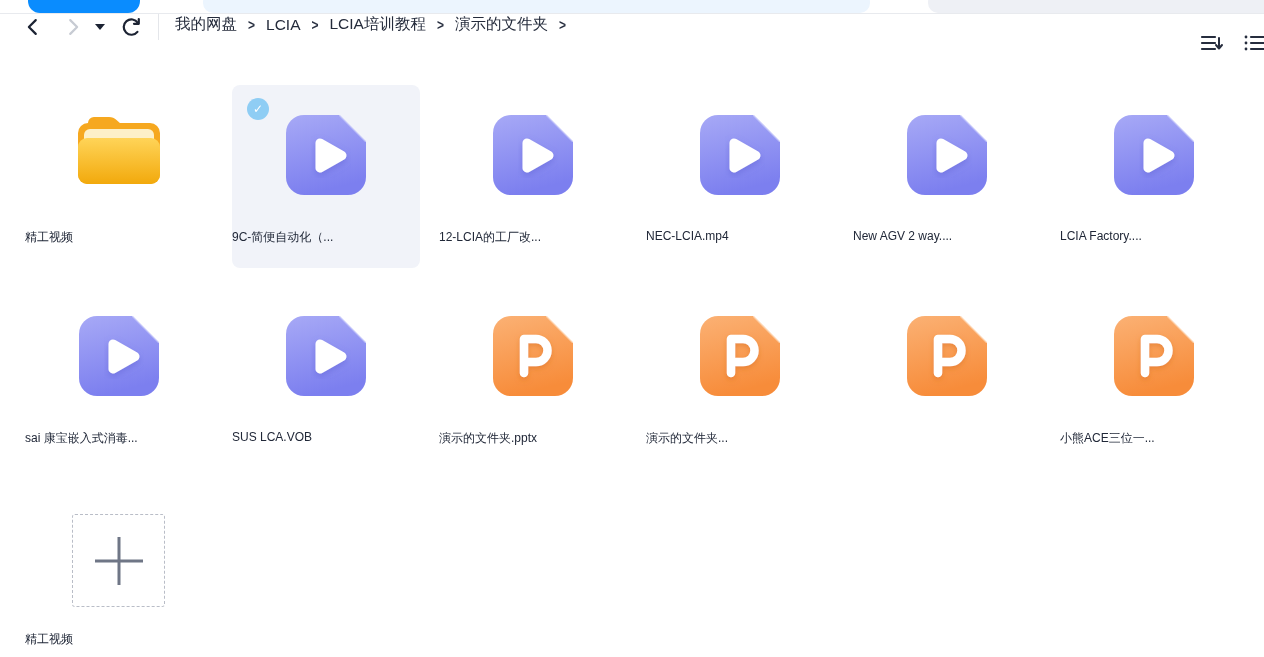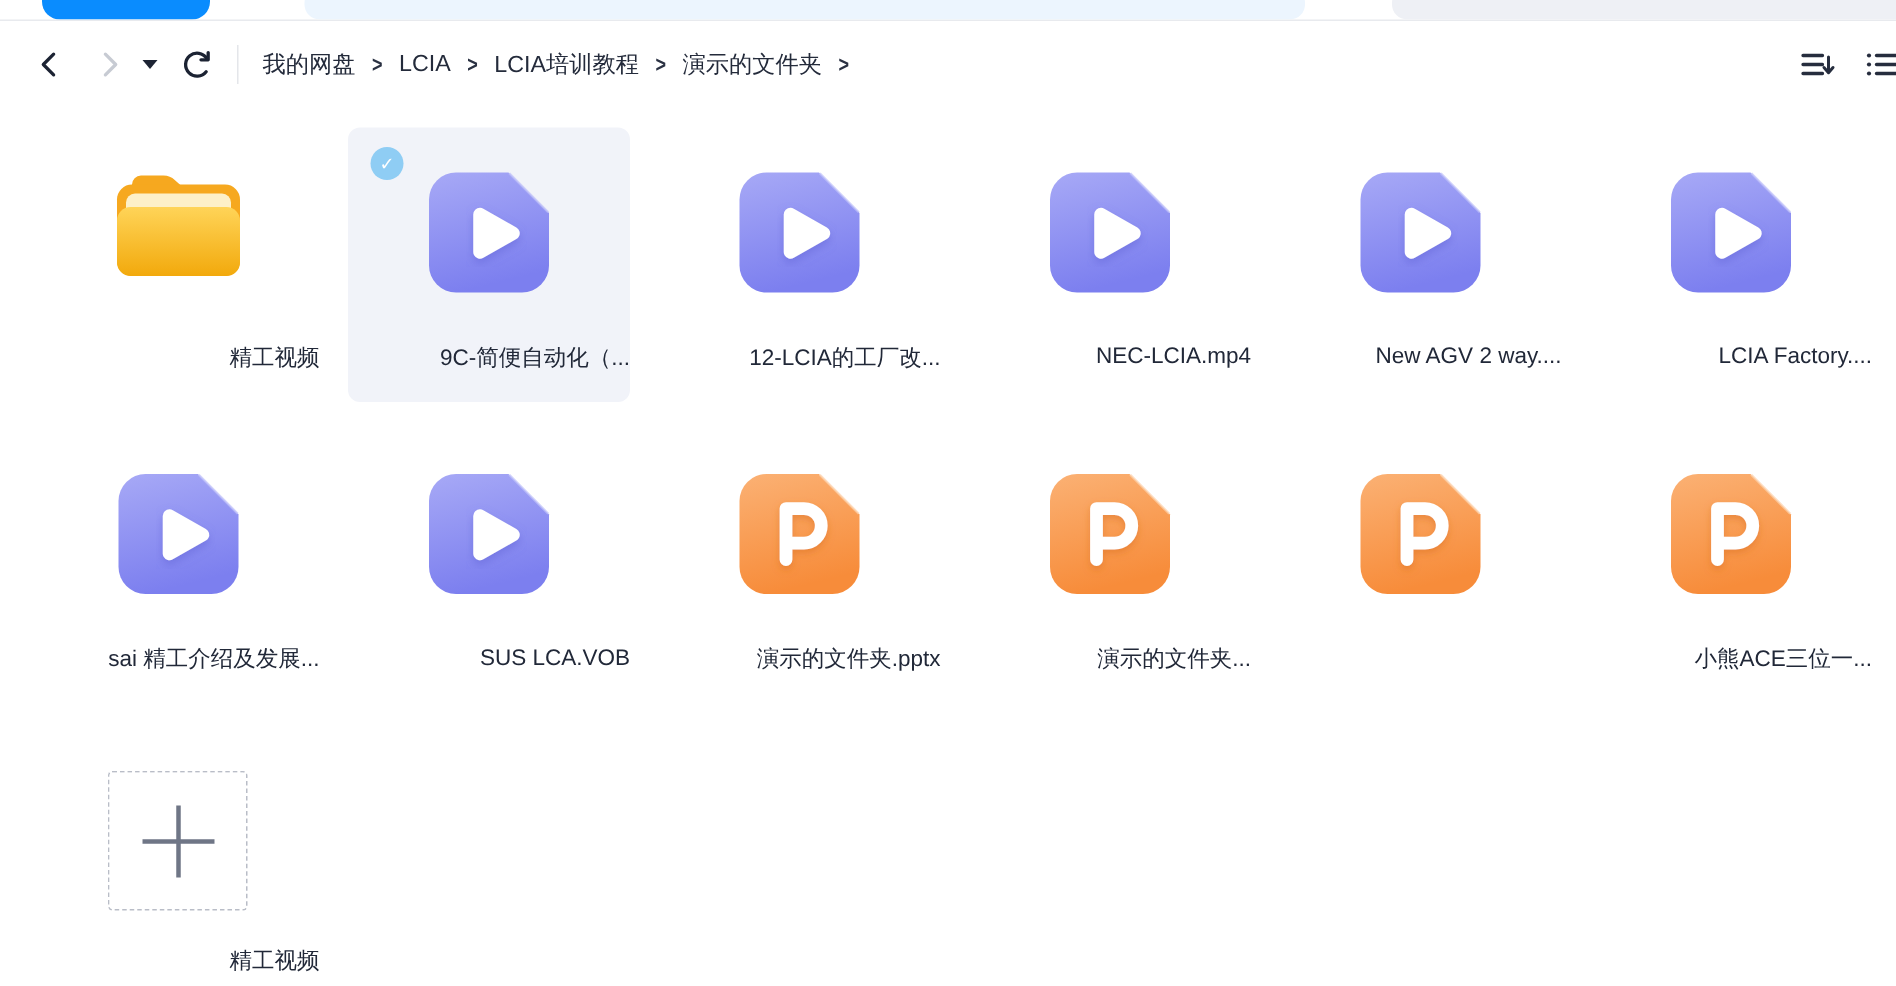--- a/index.html
+++ b/index.html
@@ -8,42 +8,42 @@
     font-family:"Liberation Sans","DejaVu Sans",sans-serif;
     -webkit-font-smoothing:antialiased;
   }
   
   .topstrip{position:relative;height:13px;background:#fff;border-bottom:1px solid #e8eaee;overflow:hidden}
   .tab-active{position:absolute;top:-11px;left:28px;width:112px;height:24px;border-radius:12px;background:#0a8cfe}
   .tab-mid{position:absolute;top:-8px;left:203px;width:667px;height:21px;border-radius:10px;background:#ecf5fe}
   .tab-right{position:absolute;top:-8px;left:928px;width:352px;height:21px;border-radius:10px;background:#eef0f5}
 
   
-  .toolbar{position:relative;height:58px;display:flex;align-items:center;padding-left:20px}
+  .toolbar{position:relative;height:58px;display:flex;align-items:flex-start;padding-left:20px}
   .tbtn{border:0;background:transparent;padding:0;margin:0;display:flex;align-items:center;justify-content:center;cursor:pointer}
   .nav-back{width:26px;height:26px}
   .nav-fwd{width:26px;height:26px;margin-left:14px}
   .nav-caret{width:16px;height:26px;margin-left:6px}
   .caret-shape{width:0;height:0;border-left:5px solid transparent;border-right:5px solid transparent;border-top:6px solid #1c2333}
   .nav-refresh{width:26px;height:26px;margin-left:10px}
   .tb-divider{width:1px;height:26px;background:#e4e6ea;margin:0 16px 0 14px}
   .breadcrumb{display:flex;align-items:center;font-size:15.5px;color:#242b3b}
   .crumb{cursor:pointer;white-space:nowrap}
   .crumb-sep{margin:0 11px;font-size:12px;font-weight:700;color:#2a3142;transform:scaleY(1.25)}
   .tb-right{position:absolute;right:0;top:0;height:58px;display:flex;align-items:center}
   .sort-btn{width:30px;height:30px;margin-right:14px}
   .view-btn{width:30px;height:30px;margin-right:-6px}
 
   
   #file-grid{margin:13px 16px 0 25px;display:flex;flex-wrap:wrap;column-gap:19px;row-gap:18px}
   .tile{position:relative;width:188px;height:183px;border-radius:8px;cursor:pointer}
   .tile.selected{background:#f1f3f9}
   .ficon{position:absolute;top:28px;left:52px}
   .ficon.folder{top:27px;left:47px}
-  .tlabel{position:absolute;top:144px;left:0;width:100%;text-align:right;font-size:15px;color:#212838;white-space:nowrap;overflow:hidden}
+  .tlabel{position:absolute;top:144px;left:0;width:100%;text-align:left;font-size:12px;color:#212838;white-space:nowrap;overflow:hidden}
   .check{position:absolute;top:13px;left:15px;width:22px;height:22px;border-radius:50%;background:#8fcdf4;color:#fff;
          font-size:12px;font-weight:700;display:flex;align-items:center;justify-content:center;z-index:2}
   
   .upload-box{position:absolute;top:27px;left:47px;width:91px;height:91px;border:1px dashed #b9bdc7;border-radius:3px;
               display:flex;align-items:center;justify-content:center}
 </style>
 </head>
 <body>
 
 <div>
@@ -218,21 +218,21 @@
               <stop offset="1" stop-color="#7c7fef"></stop>
       </linearGradient>
       <filter id="fPlayShadow" x="-40%" y="-40%" width="180%" height="180%">
         <feDropShadow dx="0" dy="3" stdDeviation="3" flood-color="#6568d8" flood-opacity="0.55"></feDropShadow>
       </filter>
     </defs>
     <path d="M20,2 H55 L82,29 V64 A18,18 0 0 1 64,82 H20 A18,18 0 0 1 2,64 V20 A18,18 0 0 1 20,2 Z" fill="url(#gVideo)"></path>
     <path d="M55.5,2.5 L81.5,28.5" stroke="#bfc1fa" stroke-width="1.6" opacity="0.7"></path>
     <path d="M36,30 L58,42.5 L36,55 Z" fill="#ffffff" stroke="#ffffff" stroke-width="9" stroke-linejoin="round" filter="url(#fPlayShadow)"></path>
   </svg>
-<div class="tlabel">sai 精工介绍及发展...</div>
+<div class="tlabel">sai 康宝嵌入式消毒...</div>
       </div>
       <div class="tile">
   <svg class="ficon" width="84" height="84" viewBox="0 0 84 84">
     <defs>
       <linearGradient id="gVideo" x1="0" y1="0" x2="0.25" y2="1">
         <stop offset="0" stop-color="#a7a9f6"></stop>
               <stop offset="1" stop-color="#7c7fef"></stop>
       </linearGradient>
       <filter id="fPlayShadow" x="-40%" y="-40%" width="180%" height="180%">
         <feDropShadow dx="0" dy="3" stdDeviation="3" flood-color="#6568d8" flood-opacity="0.55"></feDropShadow>

